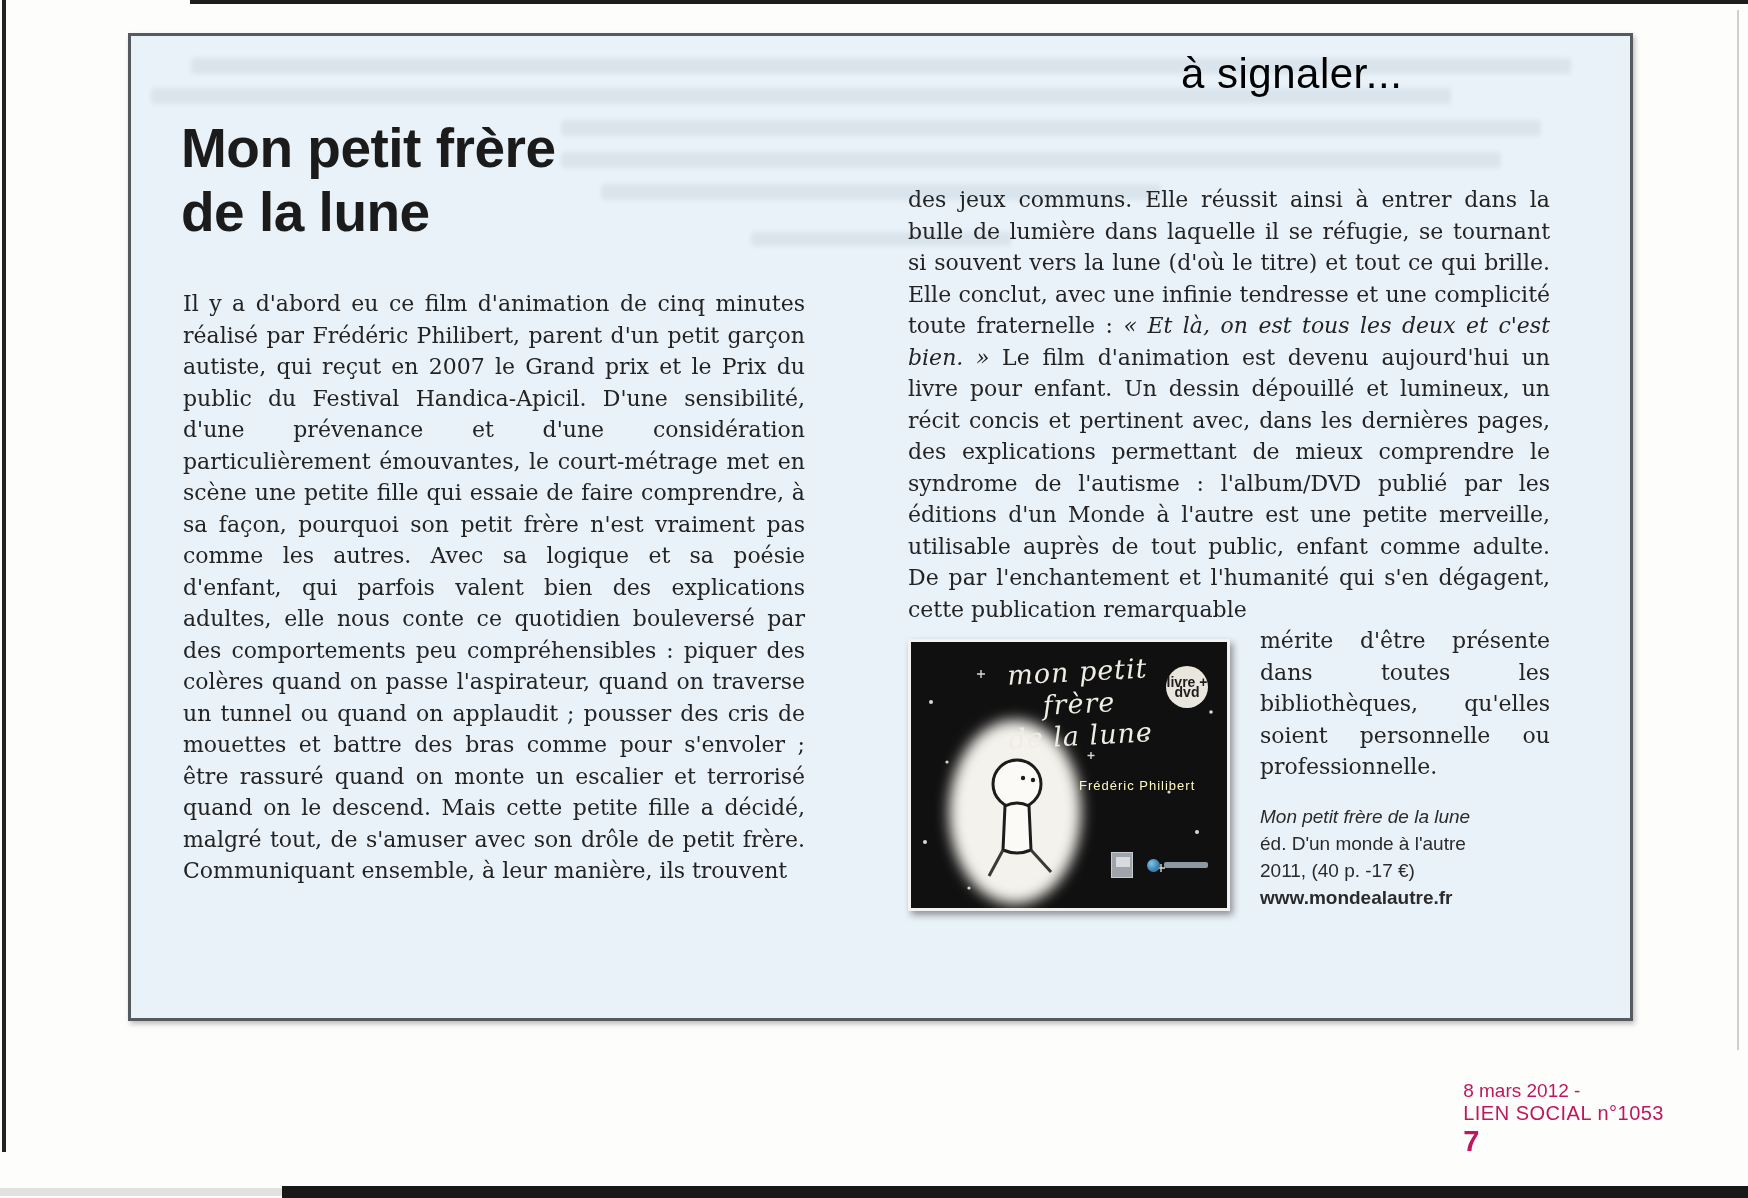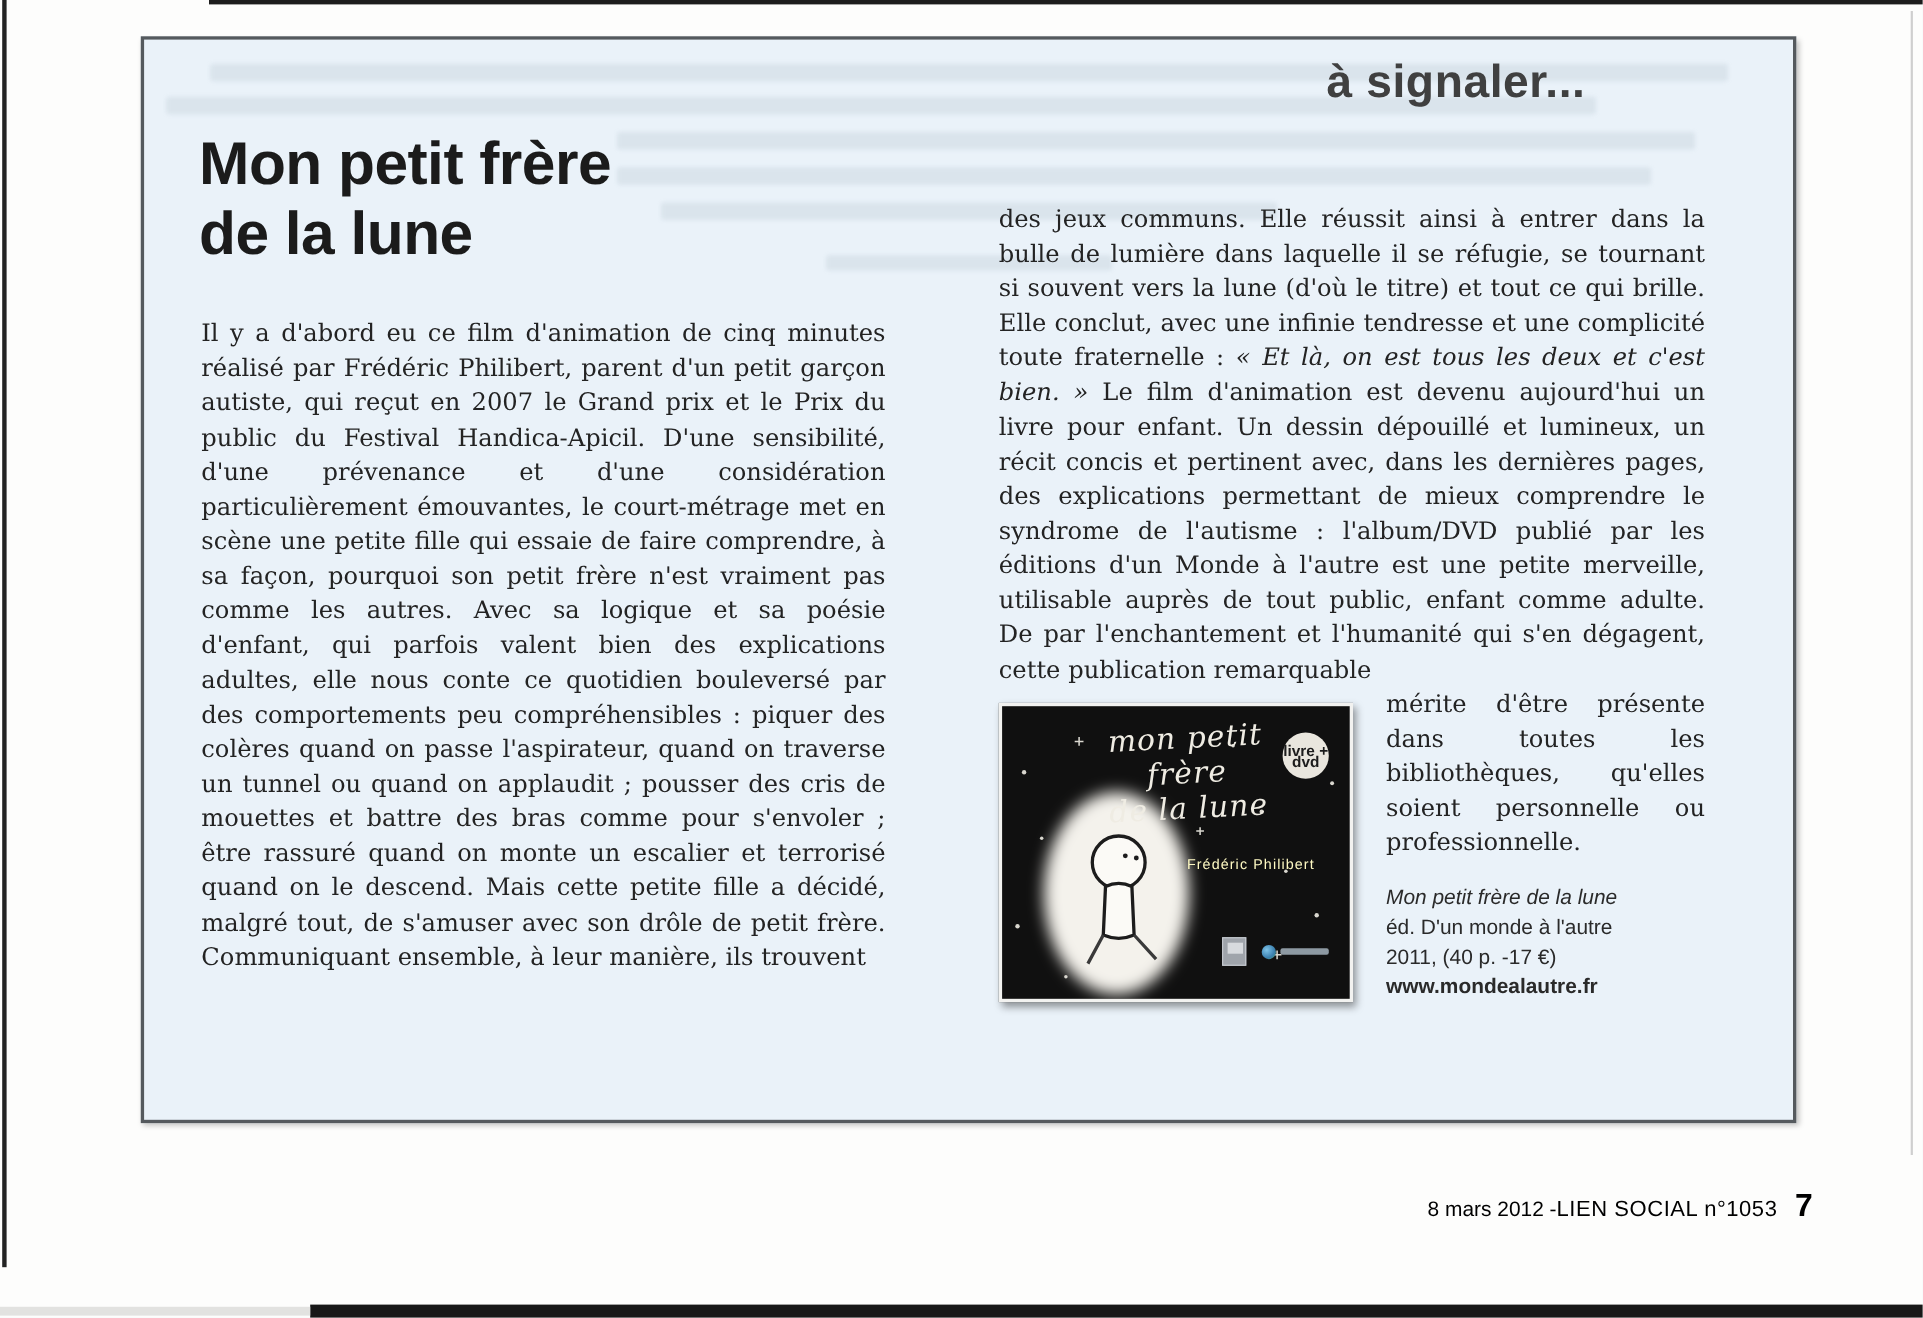--- a/index.html
+++ b/index.html
@@ -25,23 +25,22 @@
     background:#eaf2f9;
     border:3px solid #555a5e;
     box-shadow: 2px 3px 5px rgba(0,0,0,0.25);
   }
 
   
   .ghost { position:absolute; background:rgba(110,135,150,0.12); filter: blur(2px); border-radius:3px; pointer-events:none; }
 
   .section-label {
     position:absolute; left:1050px; top:14px;
-    font-size:42px; font-weight:700; letter-spacing:0.5px;
-    color:#404040;
-    margin-left:25px;
+    font-size:42px; font-weight:400; letter-spacing:0.5px;
+    color:#000000;
   }
 
   .article-title {
     position:absolute; left:50px; top:80px;
     font-size:55px; line-height:64px; font-weight:600;
     letter-spacing:-0.5px; color:#1b1b1b;
   }
 
   .body-text {
     font-family:"DejaVu Serif","Liberation Serif",serif;
@@ -93,21 +92,21 @@
     margin-top:20px;
     font-family:"Liberation Sans",sans-serif;
     font-size:19px; line-height:27px; color:#2a2a2a;
     text-align:left;
   }
   .caption-title { font-style:italic; }
   .caption-url { font-weight:700; }
 
   .page-footer {
     position:absolute; right:100px; top:1080px;
-    display:flex; align-items:baseline; color:#000000;
+    display:flex; align-items:baseline; color:#be185d;flex-direction:column;
   }
   .footer-regular { font-size:19px; font-weight:400; }
   .footer-bold    { font-size:20px; font-weight:400; letter-spacing:0.5px; }
   .footer-pagenum { font-size:29px; font-weight:700; margin-left:16px; }
 </style>
 </head>
 <body>
 
 <div class="edge-top"></div>
 <div class="edge-left"></div>

